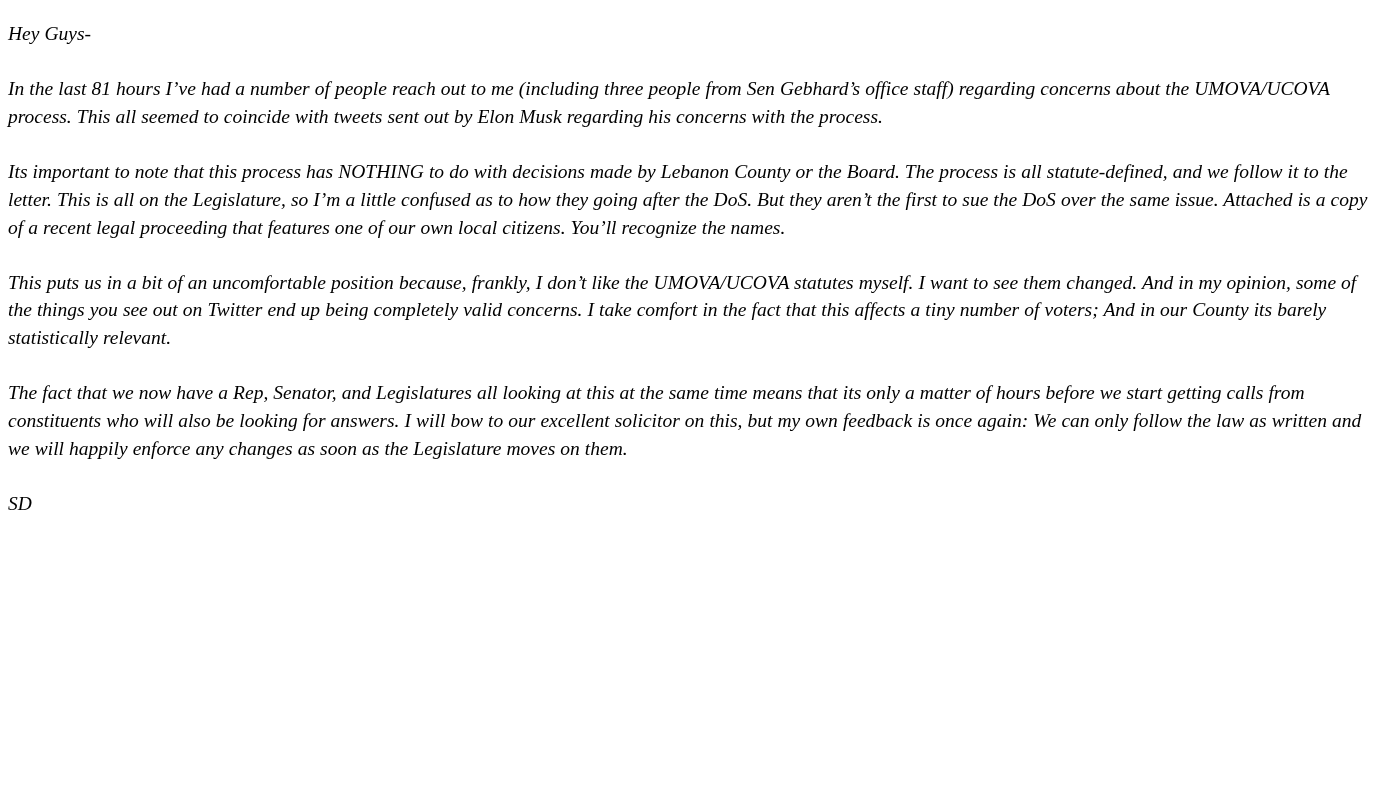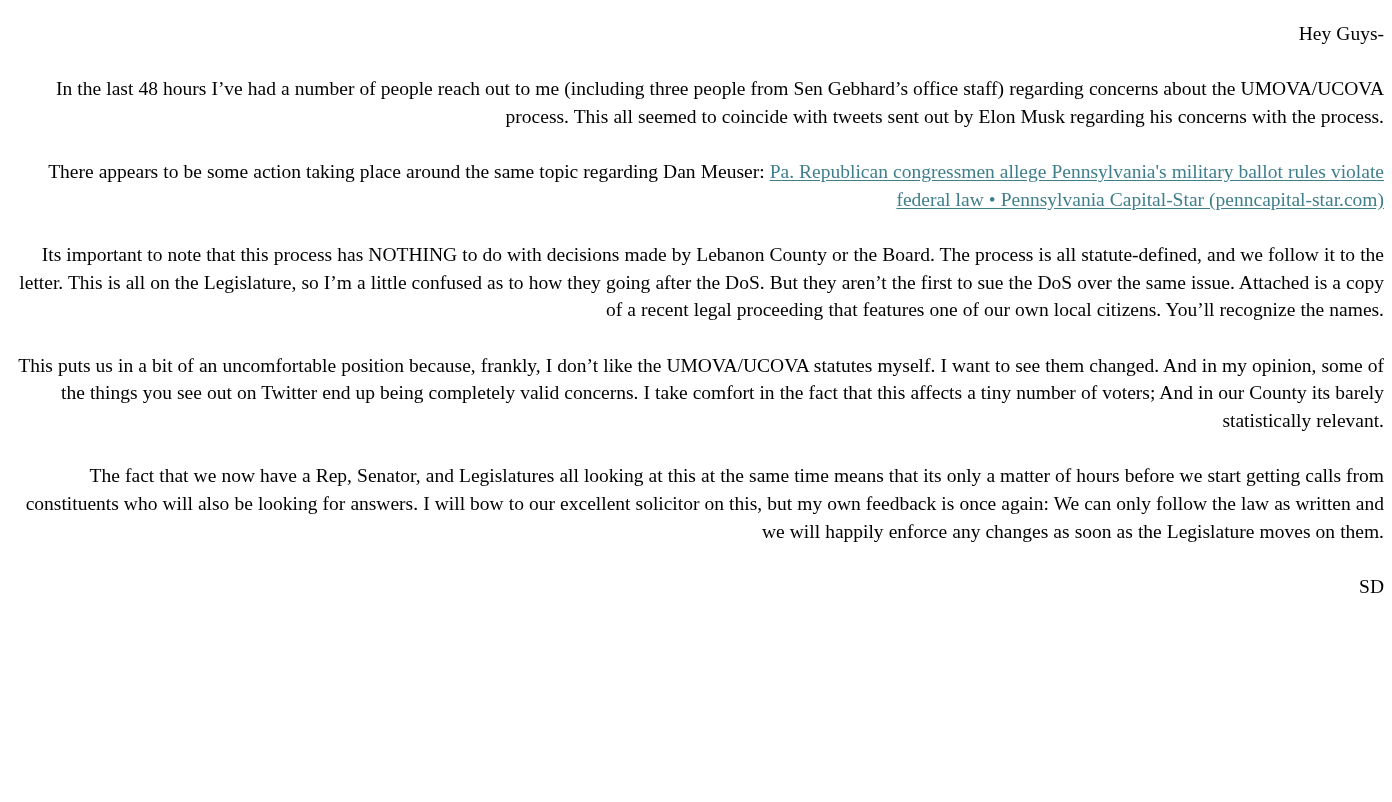--- a/index.html
+++ b/index.html
@@ -16,44 +16,44 @@
     line-height: 27.7px;
     overflow: hidden;
   }
   .email-body {
     padding: 20px 8px 0 8px;
     box-sizing: border-box;
   }
   p.para {
     margin: 0 0 27.5px 0;
     padding: 0;
-    text-align: right;
+    text-align: left;
     word-spacing: 0.2px;
+    font-style: italic;
   }
   p.para:last-child {
     margin-bottom: 0;
   }
   a.external-link {
     color: #3f7f8c;
     text-decoration: underline;
     text-underline-offset: 2px;
     cursor: pointer;
   }
 </style>
 </head>
 <body>
 
 <div class="email-body">
 
   <p class="para">Hey Guys-</p>
 
 
-  <p class="para">In the last 48 hours I’ve had a number of people reach out to me (including three people from Sen Gebhard’s office staff) regarding concerns about the UMOVA/UCOVA process.  This all seemed to coincide with tweets sent out by Elon Musk regarding his concerns with the process.</p>
+  <p class="para">In the last 81 hours I’ve had a number of people reach out to me (including three people from Sen Gebhard’s office staff) regarding concerns about the UMOVA/UCOVA process.  This all seemed to coincide with tweets sent out by Elon Musk regarding his concerns with the process.</p>
 
-  <p class="para"><span>There appears to be some action taking place around the same topic regarding Dan Meuser: </span><a class="external-link" href="#">Pa. Republican congressmen allege Pennsylvania's military ballot rules violate federal law • Pennsylvania Capital-Star (penncapital-star.com)</a></p>
 
   <p class="para">Its important to note that this process has NOTHING to do with decisions made by Lebanon County or the Board.  The process is all statute-defined, and we follow it to the letter.  This is all on the Legislature, so I’m a little confused as to how they going after the DoS.  But they aren’t the first to sue the DoS over the same issue.  Attached is a copy of a recent legal proceeding that features one of our own local citizens.  You’ll recognize the names.</p>
 
   <p class="para">This puts us in a bit of an uncomfortable position because, frankly, I don’t like the UMOVA/UCOVA statutes myself.  I want to see them changed.  And in my opinion, some of the things you see out on Twitter end up being completely valid concerns.  I take comfort in the fact that this affects a tiny number of voters; And in our County its barely statistically relevant.</p>
 
 
   <p class="para">The fact that we now have a Rep, Senator, and Legislatures all looking at this at the same time means that its only a matter of hours before we start getting calls from constituents who will also be looking for answers.  I will bow to our excellent solicitor on this, but my own feedback is once again: We can only follow the law as written and we will happily enforce any changes as soon as the Legislature moves on them.</p>
 
   <p class="para">SD</p>
 

